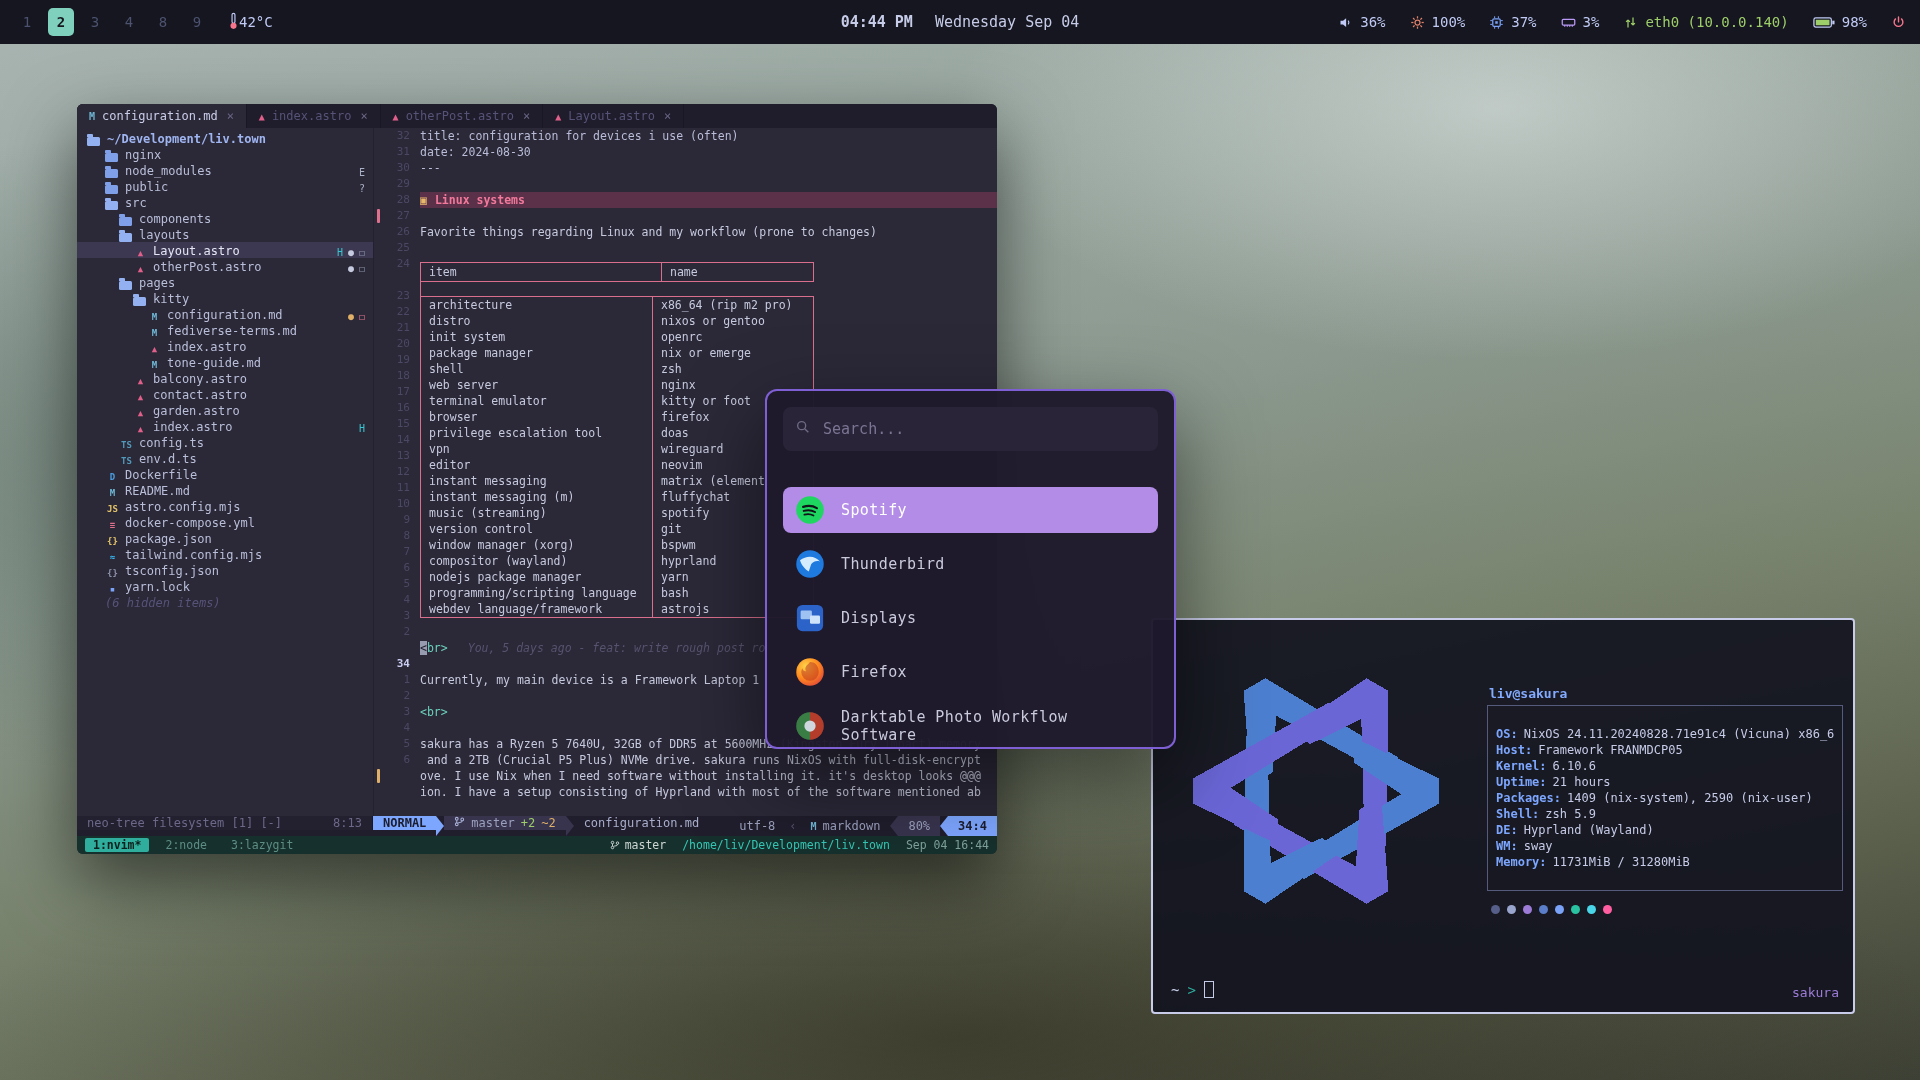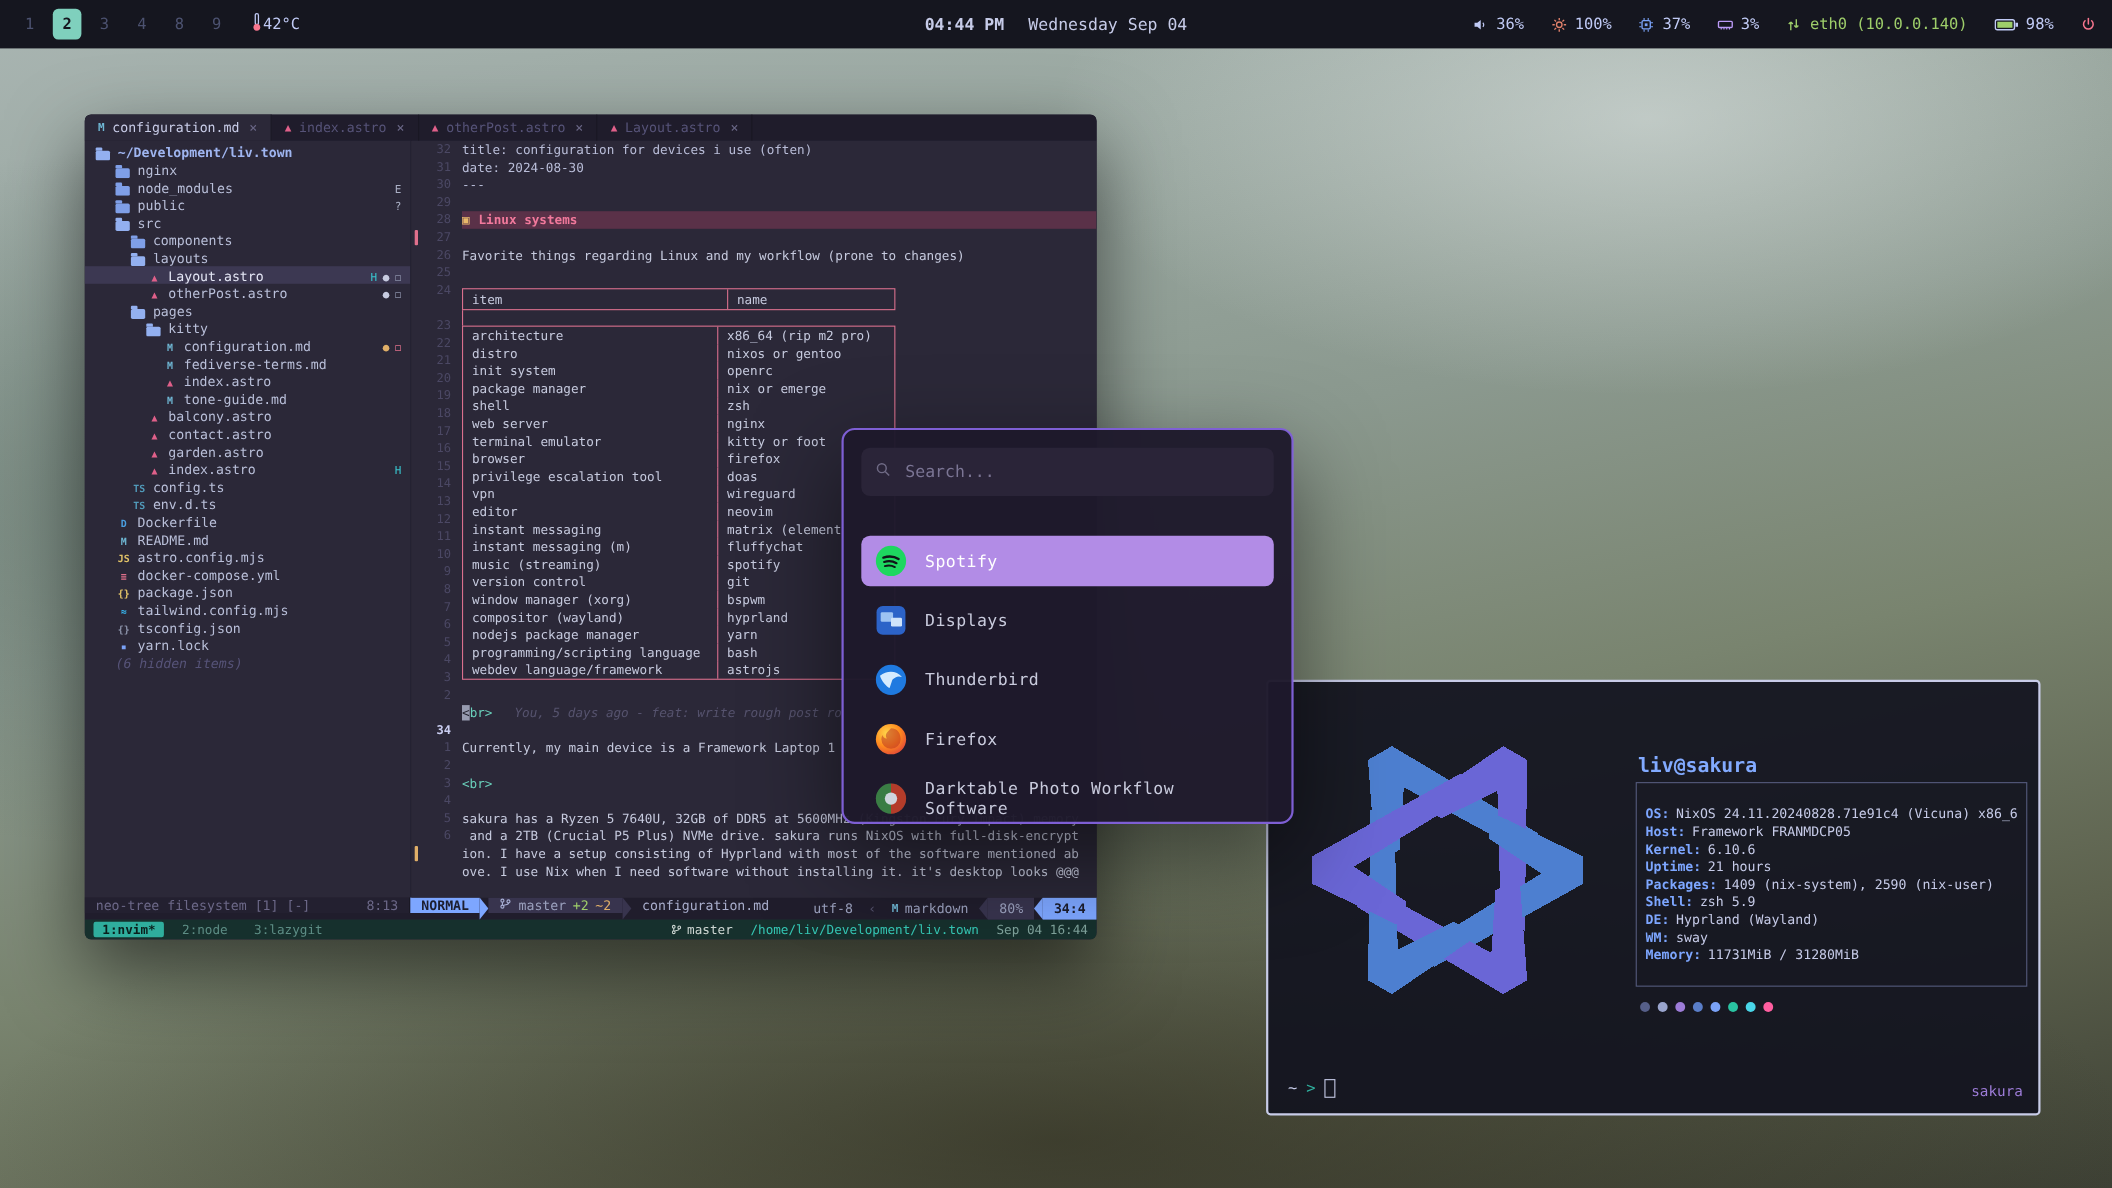--- a/index.html
+++ b/index.html
@@ -110,21 +110,21 @@
   .app-row.selected{background:#b28ce6}
   .app-label{font-size:15px;color:#c9cbdd;letter-spacing:.4px}
   .app-row.selected .app-label{color:#ffffff}
   .app-ico{width:30px;height:30px;flex:none}
   .app-ico svg{width:30px;height:30px;display:block}
   
   .terminal{position:absolute;left:1151px;top:618px;width:704px;height:396px;background:rgba(18,19,31,.93);border:2px solid #c8cce8;border-radius:4px;z-index:40;box-sizing:border-box;color:#c6cbe8;font-size:12px}
   .ff{position:absolute;left:18px;top:26px;display:flex}
   .nix-logo{width:290px;height:290px}
   .ff-info{margin-left:26px;padding-top:40px;width:362px}
-  .ff-title{color:#82aaff;font-weight:bold;font-size:18px;margin-bottom:4px;padding-left:2px}
+  .ff-title{color:#82aaff;font-weight:bold;font-size:13px;margin-bottom:4px;padding-left:2px}
   .ff-box{border:1px solid #555b7d;padding:20px 8px;width:356px;box-sizing:border-box;overflow:hidden}
   .ff-row{height:16px;line-height:16px;white-space:nowrap;overflow:hidden}
   .ff-k{color:#7da6ff;font-weight:bold}
   .ff-v{margin-left:6px}
   .ff-dots{margin-top:14px;display:flex;gap:7px;padding-left:4px}
   .dot{width:9px;height:9px;border-radius:50%}
   .prompt{position:absolute;left:18px;bottom:14px;font-size:14px;display:flex;gap:8px;align-items:center}
   .p-char{color:#2fae9d}
   .p-cursor{width:8px;height:15px;border:1px solid #c6cbe8;display:inline-block}
   .host{position:absolute;right:14px;bottom:12px;color:#9d7cd8;font-size:13px}
@@ -561,22 +561,22 @@
           </div>
         </div>
         <div class="line br-line"><span id="br-host"><span class="cursor">&lt;</span>br&gt;</span><span class="blame">You, 5 days ago - feat: write rough post ro</span></div>
         <div class="line"></div>
         <div class="line">Currently, my main device is a Framework Laptop 1</div>
         <div class="line"></div>
         <div class="line br2">&lt;br&gt;</div>
         <div class="line"></div>
         <div class="line para">sakura has a Ryzen 5 7640U, 32GB of DDR5 at 5600MHz (Kingston Fury Impact) memory</div>
         <div class="line para"> and a 2TB (Crucial P5 Plus) NVMe drive. sakura runs NixOS with full-disk-encrypt</div>
+        <div class="line para">ove. I use Nix when I need software without installing it. it's desktop looks @@@</div>
         <div class="line para">ion. I have a setup consisting of Hyprland with most of the software mentioned ab</div>
-        <div class="line para">ove. I use Nix when I need software without installing it. it's desktop looks @@@</div>
       </div>
     </div>
   </div>
   <div class="statusline">
     <div class="tree-status">
       <span>neo-tree filesystem [1] [-]</span>
       <span>8:13</span>
     </div>
     <div class="seg mode">NORMAL</div>
     <div class="tri"></div>
@@ -644,35 +644,35 @@
             <path d="M6.5 9.5c4-1.2 8-0.8 11 1" stroke="#101418" stroke-width="1.8" fill="none" stroke-linecap="round"></path>
             <path d="M7 12.7c3.2-1 6.5-0.6 9 0.9" stroke="#101418" stroke-width="1.6" fill="none" stroke-linecap="round"></path>
             <path d="M7.5 15.7c2.6-0.8 5.2-0.5 7.3 0.7" stroke="#101418" stroke-width="1.4" fill="none" stroke-linecap="round"></path>
           </svg>
         </span>
         <span class="app-label">Spotify</span>
       </div>
       <div class="app-row">
         <span class="app-ico">
           <svg viewBox="0 0 24 24">
+            <circle cx="12" cy="12" r="11" fill="#1f7ae0"></circle>
+            <path d="M4 9c5-4 12-4 16 1-3-1-5 0-7 2l-2 6c-2-1-6-5-7-9z" fill="#dff1ff" opacity="0.95"></path>
+          </svg>
+        </span>
+        <span class="app-label">Thunderbird</span>
+      </div>
+      <div class="app-row">
+        <span class="app-ico">
+          <svg viewBox="0 0 24 24">
             <rect x="1.5" y="1.5" width="21" height="21" rx="4.5" fill="#2c63c8"></rect>
             <rect x="4.5" y="6" width="9" height="7" rx="1" fill="#9ec3f2"></rect>
             <rect x="12" y="10" width="8" height="6.5" rx="1" fill="#cfe3fa"></rect>
           </svg>
         </span>
         <span class="app-label">Displays</span>
-      </div>
-      <div class="app-row">
-        <span class="app-ico">
-          <svg viewBox="0 0 24 24">
-            <circle cx="12" cy="12" r="11" fill="#1f7ae0"></circle>
-            <path d="M4 9c5-4 12-4 16 1-3-1-5 0-7 2l-2 6c-2-1-6-5-7-9z" fill="#dff1ff" opacity="0.95"></path>
-          </svg>
-        </span>
-        <span class="app-label">Thunderbird</span>
       </div>
       <div class="app-row">
         <span class="app-ico">
           <svg viewBox="0 0 24 24">
             <defs>
               <radialGradient id="ffg" cx="35%" cy="30%" r="80%">
                 <stop offset="0%" stop-color="#ffd54a"></stop>
                 <stop offset="55%" stop-color="#ff8a1e"></stop>
                 <stop offset="100%" stop-color="#e0443a"></stop>
               </radialGradient>

